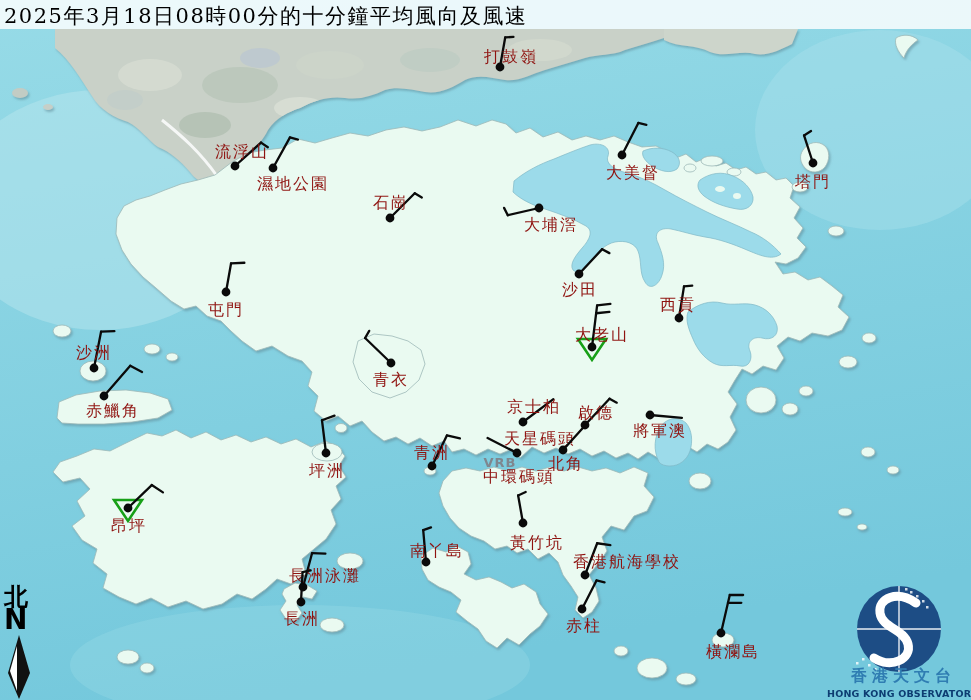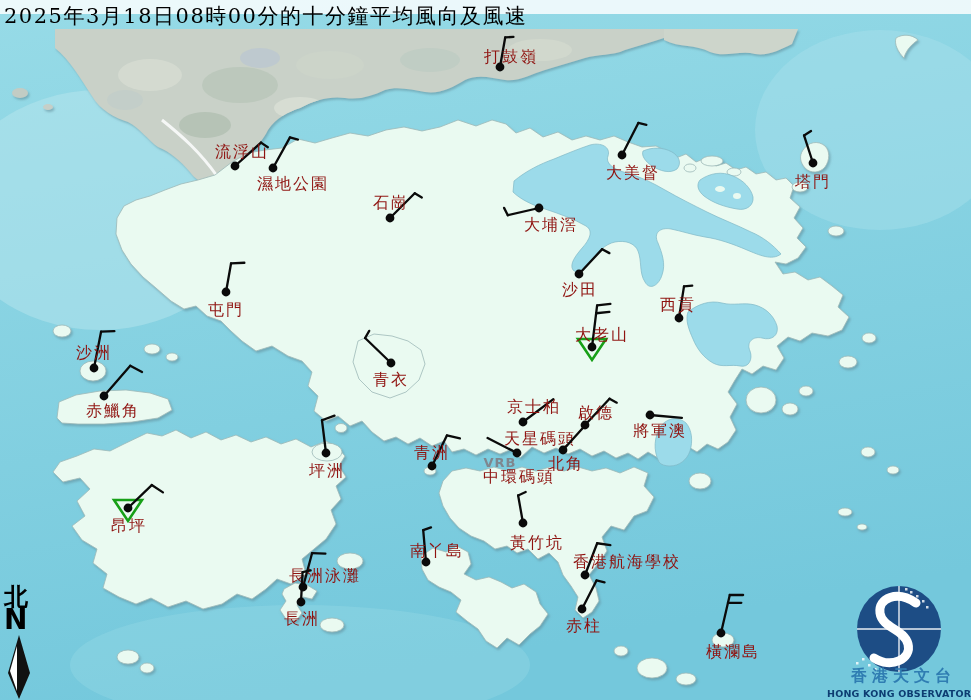--- a/index.html
+++ b/index.html
@@ -1,19 +1,19 @@
 <!DOCTYPE html>
 <html><head>
 <meta charset="utf-8">
 <style>
   html,body{margin:0;padding:0;background:#666;}
   #stage{position:relative;width:971px;height:700px;overflow:hidden;
          font-family:"DejaVu Sans","Liberation Sans",sans-serif;}
   #map-svg{position:absolute;left:0;top:0;}
-  .titlebar{position:absolute;left:0;top:0;width:971px;height:14px;
+  .titlebar{position:absolute;left:0;top:0;width:971px;height:29px;
             background:rgba(255,255,255,0.82);box-sizing:border-box;
             padding:2px 9px 0 4px;}
   .titlebar span{font:21px "DejaVu Serif","Liberation Serif",serif;
             color:#000;letter-spacing:1.5px;white-space:nowrap;}
   .stn-label{font-family:"DejaVu Serif","Liberation Serif",serif;
             font-size:16px;letter-spacing:2px;}
   .vrb-label{font-family:"DejaVu Sans","Liberation Sans",sans-serif;
             font-size:13px;font-weight:bold;letter-spacing:1px;}
   .compass-zh{position:absolute;left:4px;top:581px;
             font:bold 24px "DejaVu Serif","Liberation Serif",serif;color:#000;}

